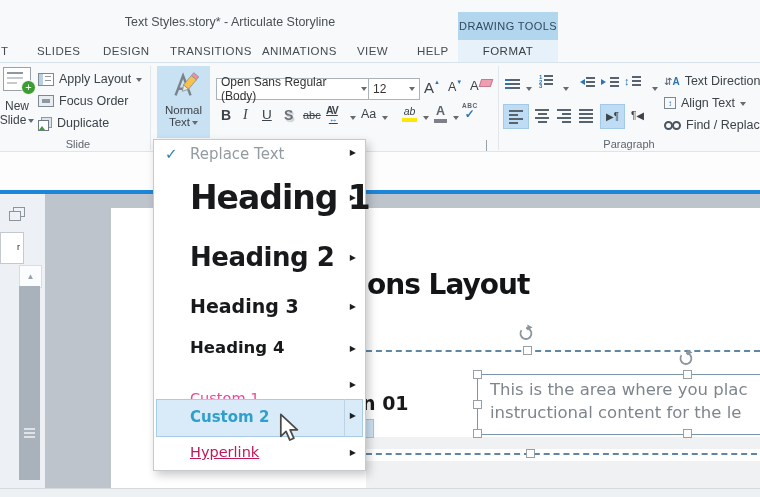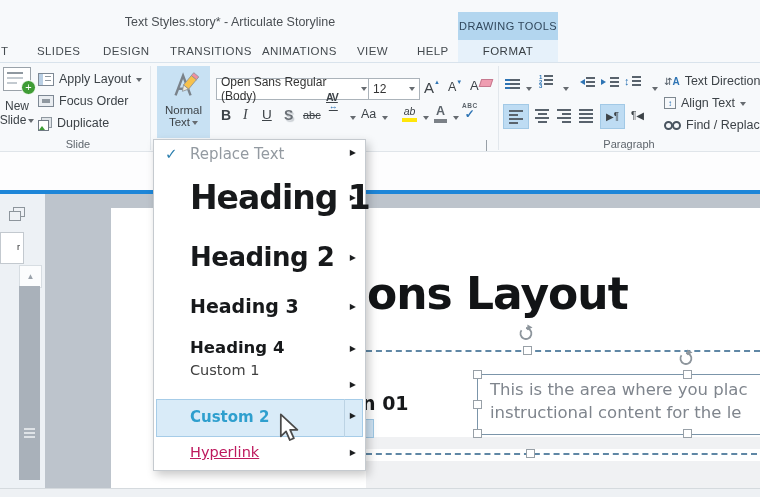--- a/index.html
+++ b/index.html
@@ -31,21 +31,21 @@
   
   .style-btn{left:157px;top:66px;width:53px;height:72px;background:#c8e1f3;text-align:center;font-size:11.5px;color:#3d4348;}
   
   .tabstrip{left:0;top:152px;width:760px;height:38px;background:#fdfdfe;}
   .bluebar{left:0;top:190px;width:760px;height:4px;background:#1e86d8;}
   .doctab{left:0;top:156px;width:113px;height:34px;background:#1e86d8;color:#fff;}
   .leftpanel{left:0;top:194px;width:45px;height:294px;background:#edf1f5;}
   .canvas{left:45px;top:194px;width:715px;height:294px;background:#bdc4cc;}
   .slide{left:111px;top:208px;width:649px;height:280px;background:#fff;}
   .statusbar{left:0;top:488px;width:760px;height:9px;background:#eef1f4;border-top:1px solid #d5dade;}
-  .slide-title{font-family:"DejaVu Sans",sans-serif;font-weight:800;font-size:44px;letter-spacing:-1px;color:#121416;}
+  .slide-title{font-family:"DejaVu Sans",sans-serif;font-weight:800;font-size:28px;letter-spacing:-1px;color:#121416;}
   .slide-caption{font-family:"DejaVu Sans",sans-serif;font-weight:800;font-size:19px;color:#17191b;}
   .bodybox{left:477px;top:374px;width:298px;height:59px;border:1px solid #7b95aa;}
   .bodytext{font-family:"DejaVu Sans",sans-serif;font-size:16.5px;line-height:22.5px;color:#7f858d;padding:4px 0 0 12px;white-space:nowrap;}
   .dashline{border-top:2px dashed #5f87a5;height:0;}
   .handle{width:7px;height:7px;background:#fff;border:1px solid #98a0a7;}
   .grayband{background:#f0f1f3;}
   
   .menu{left:153px;top:139px;width:211px;height:330px;background:#fff;border:1px solid #c5cacf;
         box-shadow:3px 4px 9px rgba(0,0,0,.22);z-index:30;font-family:"DejaVu Sans",sans-serif;}
   .mi-arrow{position:absolute;right:9px;font-size:8px;color:#1c1e20;}
@@ -163,21 +163,21 @@
     <span class="tool" style="font-size:13px;">A</span>
     <span style="width:10px;height:6px;background:#ef9db1;border:1px solid #c6798f;transform:skewX(-18deg);margin-left:1px;margin-top:-6px;"></span>
   </div>
 
   
   <span class="abs tool" style="left:221px;top:107px;font-weight:bold;font-size:14px;">B</span>
   <span class="abs tool" style="left:243px;top:107px;font-style:italic;font-family:'Liberation Serif',serif;font-size:14px;">I</span>
   <span class="abs tool" style="left:262px;top:107px;text-decoration:underline;font-size:13.5px;">U</span>
   <span class="abs tool" style="left:284px;top:107px;font-weight:bold;font-size:14px;color:#6a7076;text-shadow:1.5px 1.5px 1px #c9ced3;">S</span>
   <span class="abs tool" style="left:303px;top:109px;font-size:11px;text-decoration:line-through;">abc</span>
-  <div class="abs" style="left:326px;top:91px;text-align:right;text-decoration:underline;">
+  <div class="abs" style="left:326px;top:104px;text-align:right;text-decoration:underline;">
     <div style="font-size:10.5px;letter-spacing:-1px;font-weight:bold;">AV</div>
     <div class="blue" style="font-size:9px;line-height:6px;">↔</div>
   </div>
   <span class="abs dd" style="left:350px;top:112px;"></span>
   <span class="abs tool" style="left:361px;top:107px;font-size:12.5px;">Aa</span>
   <span class="abs dd" style="left:382px;top:112px;"></span>
   <div class="abs" style="left:402px;top:105px;text-align:center;">
     <div style="font-size:10.5px;font-style:italic;">ab</div>
     <div style="width:15px;height:4px;background:#ffe60a;margin-top:1px;"></div>
   </div>
@@ -373,21 +373,21 @@
 
     <span class="mi" style="top:102px;font-size:26px;font-weight:800;color:#17191b;letter-spacing:-0.5px;">Heading 2</span>
     <span class="mi-arrow" style="top:113px;">▶</span>
 
     <span class="mi" style="top:155px;font-size:19px;font-weight:800;color:#17191b;">Heading 3</span>
     <span class="mi-arrow" style="top:162px;">▶</span>
 
     <span class="mi" style="top:198px;font-size:16.5px;font-weight:700;color:#17191b;">Heading 4</span>
     <span class="mi-arrow" style="top:204px;">▶</span>
 
-    <span class="mi" style="top:222px;font-size:14.5px;color:#404040;">Custom 1</span>
+    <span class="mi" style="top:250px;font-size:14.5px;color:#ec4899;">Custom 1</span>
     <span class="mi-arrow" style="top:240px;">▶</span>
 
     <div class="hl-row"></div>
     <div class="hl-div"></div>
     <span class="mi" style="top:268px;font-size:15px;font-weight:bold;color:#2f9fce;">Custom 2</span>
     <span class="mi-arrow" style="top:271px;">▶</span>
 
     <span class="mi" style="top:304px;font-size:14.5px;color:#be185d;text-decoration:underline;">Hyperlink</span>
     <span class="mi-arrow" style="top:308px;">▶</span>
   </div>

